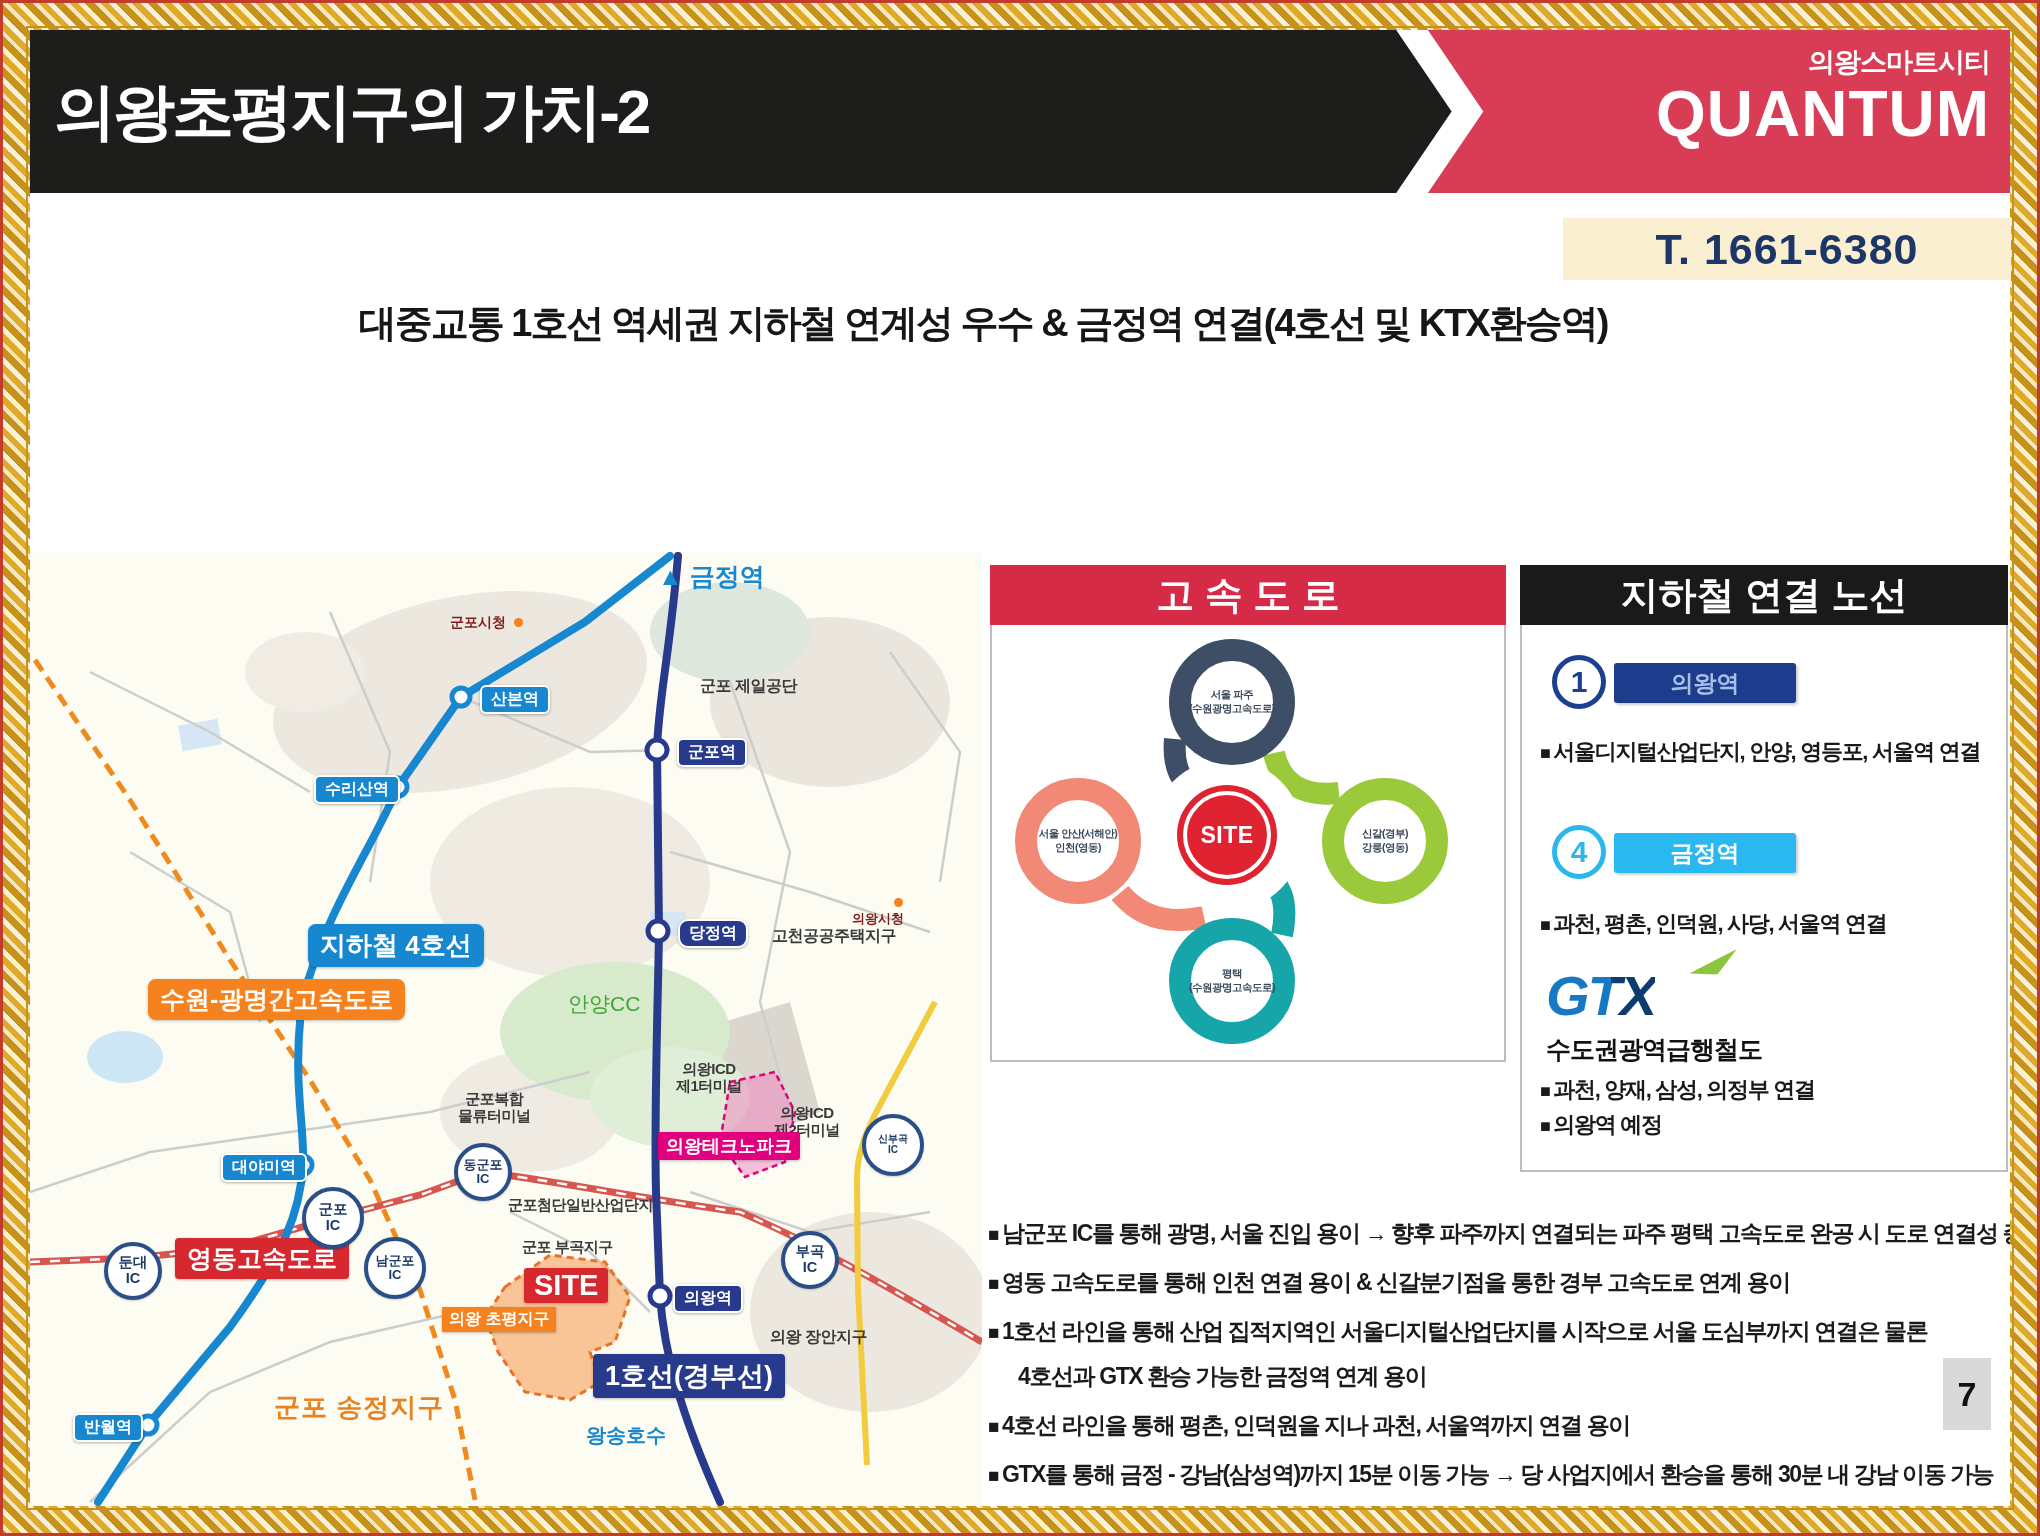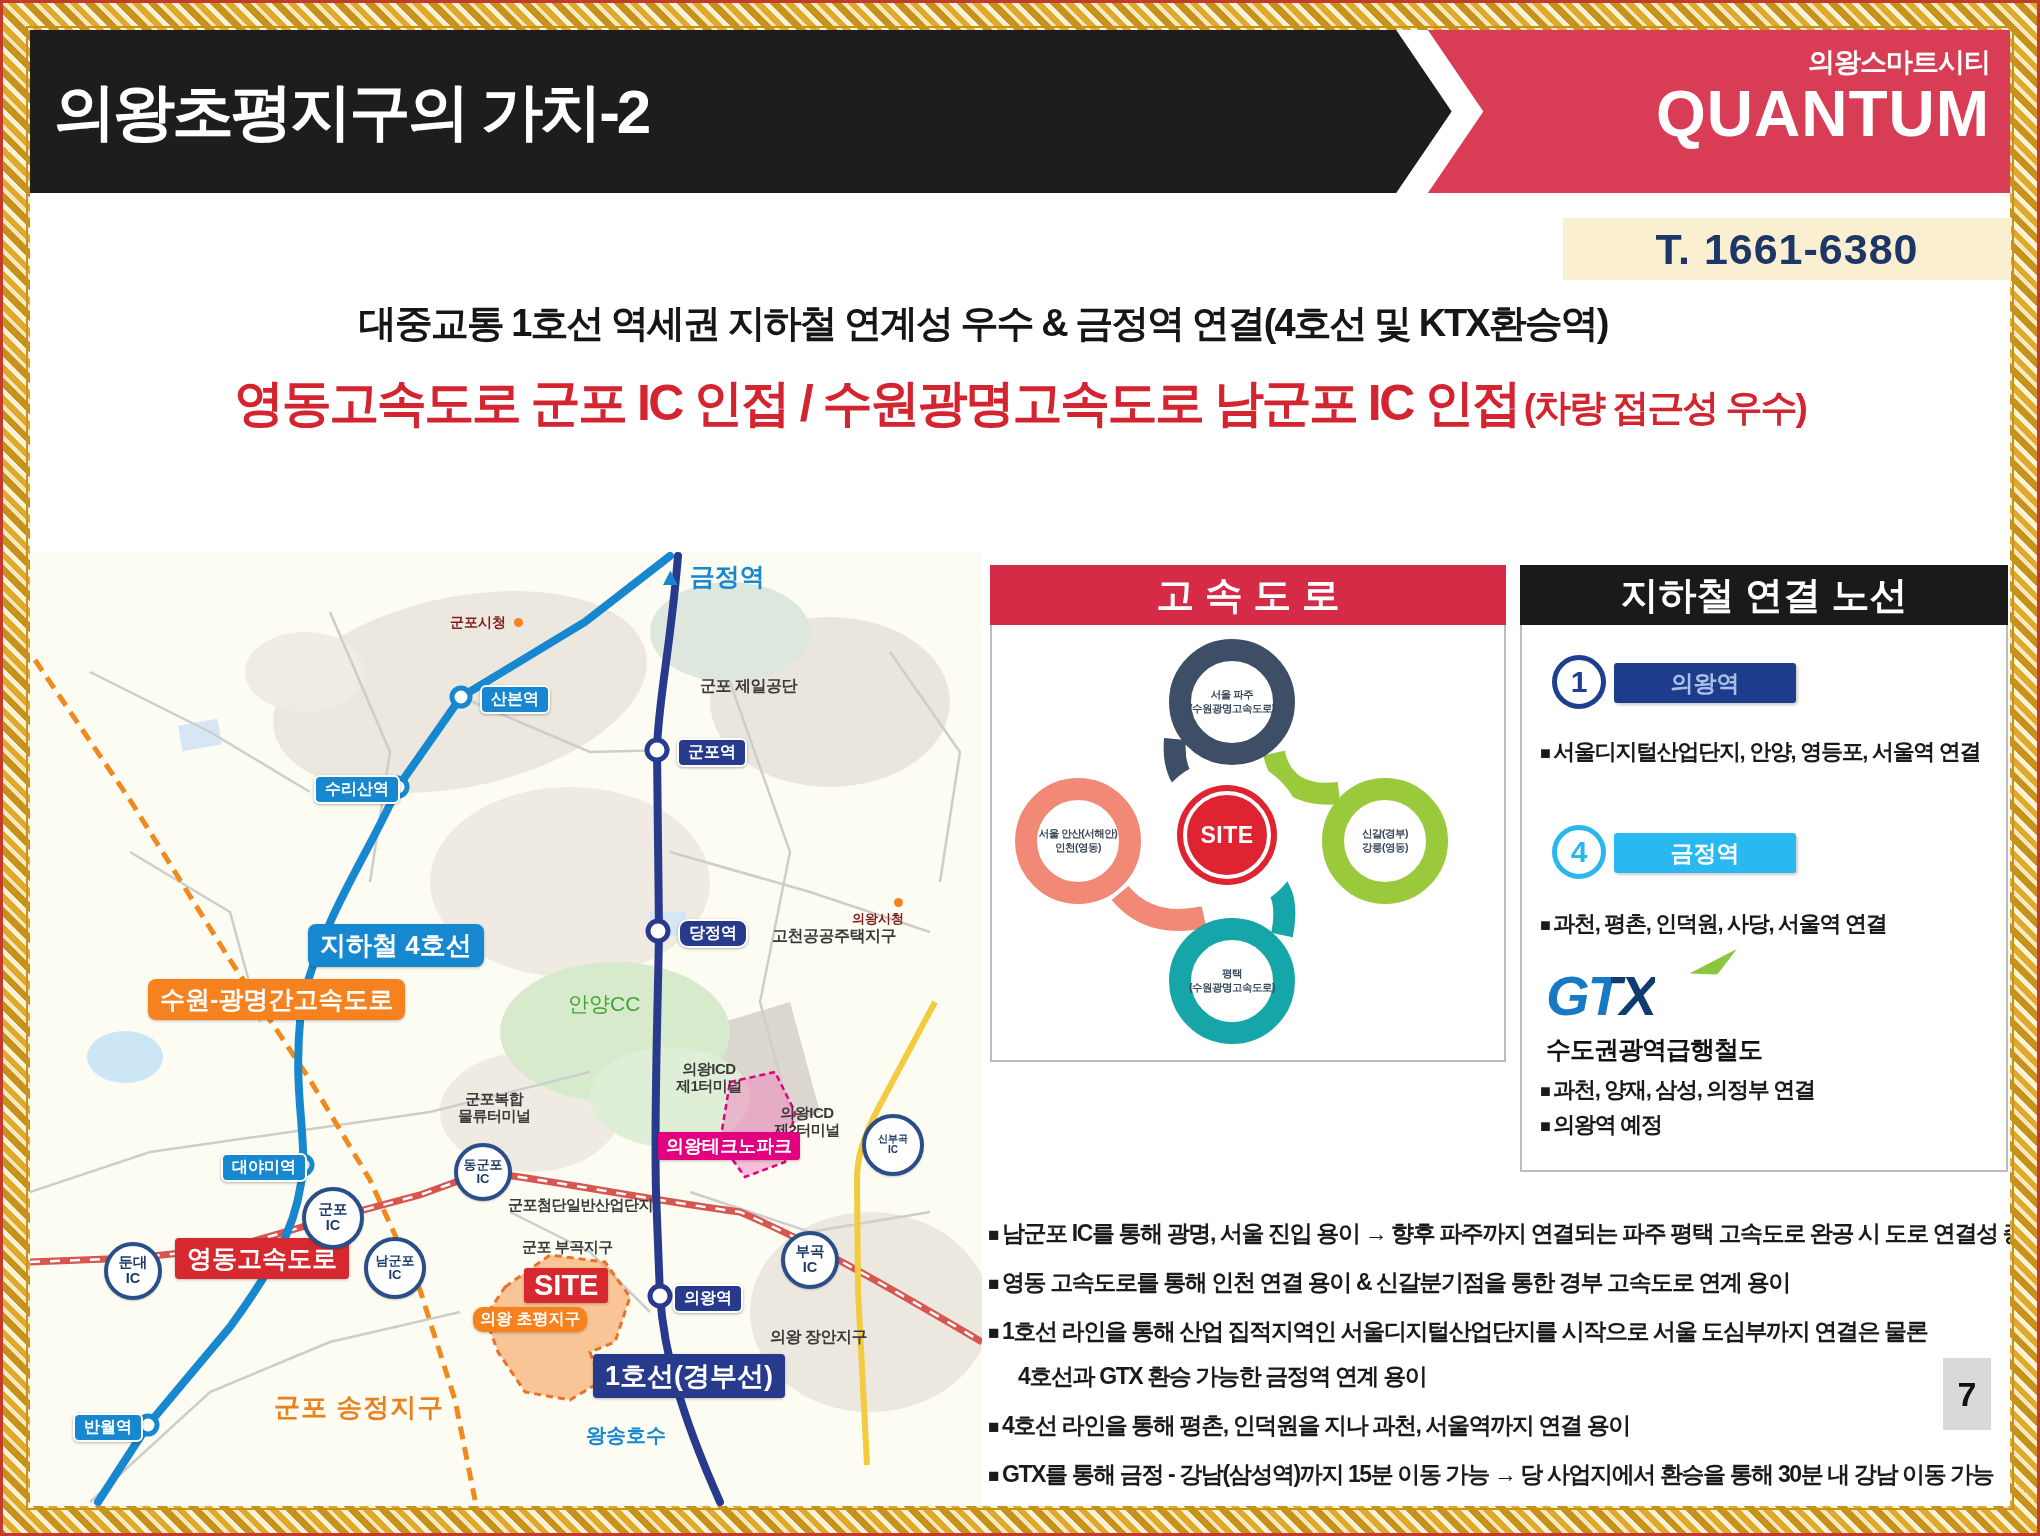--- a/index.html
+++ b/index.html
@@ -44,21 +44,21 @@
   .pill-b{background:#1787d0;}
   .pill-n{background:#283a8c;}
   .lbox{position:absolute;color:#fff;font-weight:800;padding:4px 12px;border-radius:8px;white-space:nowrap;
     box-shadow:0 1px 3px rgba(0,0,0,.25);}
   .lbox-blue{background:#1787d0;font-size:26px;}
   .lbox-orange{background:#f5821f;font-size:25px;}
   .lbox-red{background:#d7282f;font-size:25px;border-radius:4px;}
   .lbox-navy{background:#283a8c;font-size:27px;border-radius:4px;}
   .lbox-magenta{background:#e2007e;font-size:18px;padding:2px 8px;border-radius:3px;}
   .lbox-site{background:#d7282f;font-size:29px;padding:1px 10px;border-radius:3px;}
-  .lbox-chopyeong{background:#f5821f;font-size:16px;padding:2px 7px;border-radius:10px;margin-left:31px;}
+  .lbox-chopyeong{background:#f5821f;font-size:16px;padding:2px 7px;border-radius:1px;}
   .ic{position:absolute;background:#fff;border:4px solid #2a4e88;border-radius:50%;color:#1d3a66;
     display:flex;align-items:center;justify-content:center;text-align:center;font-weight:700;
     font-size:14.5px;line-height:1.08;box-sizing:border-box;white-space:pre-line;box-shadow:0 1px 2px rgba(0,0,0,.2);}
   .txt-sm{font-size:14px;color:#7f1d1d;font-weight:600;}
   .txt-area{font-size:16px;color:#3a3a3a;font-weight:700;letter-spacing:-0.5px;}
   .txt-area-c{font-size:15px;color:#3a3a3a;font-weight:700;text-align:center;line-height:1.15;letter-spacing:-0.5px;}
   .txt-green{font-size:21px;color:#3fa535;font-weight:400;}
   .txt-orange-big{font-size:26px;color:#e8821e;font-weight:800;letter-spacing:1px;}
   .txt-blue{font-size:20px;color:#1787d0;font-weight:800;}
   .txt-geum{font-size:25px;color:#1787d0;font-weight:800;}
@@ -127,24 +127,20 @@
     <div class="page-title">의왕초평지구의 가치-2</div>
     <div class="brand">
       <div class="brand-top">의왕스마트시티</div>
       <div class="brand-main">QUANTUM</div>
     </div>
   </div>
 
   <div class="phone">T. 1661-6380</div>
 
   <div class="subtitle">대중교통 1호선 역세권 지하철 연계성 우수 &amp; 금정역 연결(4호선 및 KTX환승역)</div>
-  <div class="headline">
-    <span class="big">영동고속도로 군포 IC 인접 / 수원광명고속도로 남군포 IC 인접</span>
-    <span class="small">(차량 접근성 우수)</span>
-  </div>
 
   <div class="map">
     <svg width="952" height="954" viewBox="0 0 952 954">
 
       <g>
         <ellipse cx="430" cy="140" rx="190" ry="95" fill="#ece8e0" transform="rotate(-12 430 140)"></ellipse>
         <ellipse cx="800" cy="150" rx="120" ry="85" fill="#eae6de"></ellipse>
         <ellipse cx="275" cy="120" rx="60" ry="40" fill="#f0ece4"></ellipse>
         <ellipse cx="540" cy="330" rx="140" ry="95" fill="#efebe3"></ellipse>
         <ellipse cx="500" cy="560" rx="90" ry="60" fill="#efebe3"></ellipse>

